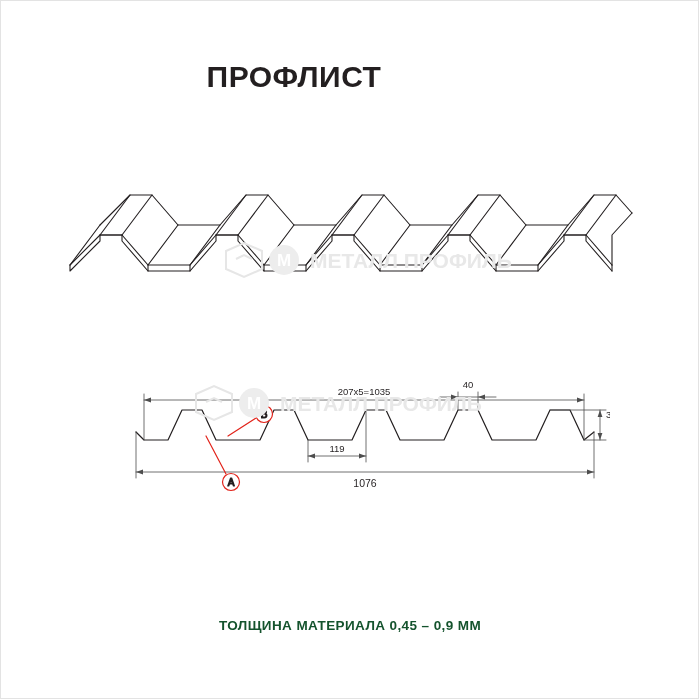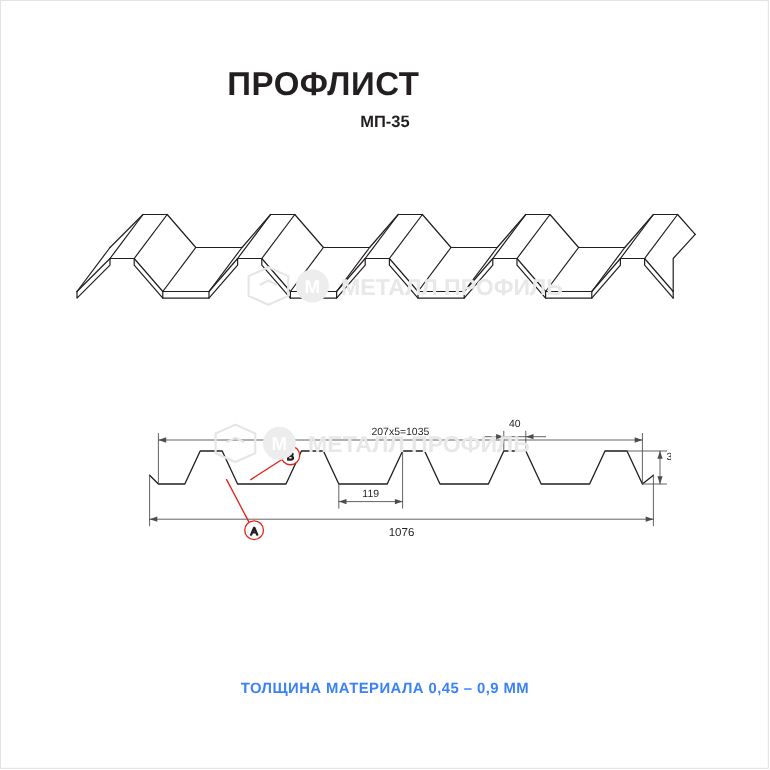--- a/index.html
+++ b/index.html
@@ -53,21 +53,21 @@
   }
   .footer {
     position: absolute;
     top: 618px;
     left: 0;
     width: 700px;
     text-align: center;
     font-size: 13.5px;
     font-weight: bold;
     letter-spacing: 0.4px;
-    color: #3b82f6;
+    color: #14532d;
   }
   .iso-wrap {
     position: absolute;
     left: 60px;
     top: 165px;
     width: 580px;
     height: 140px;
   }
   .sec-wrap {
     position: absolute;
@@ -95,21 +95,20 @@
   }
 </style>
 </head>
 <body>
 
 <div class="page">
 
   <div class="border"></div>
 
   <div class="title">ПРОФЛИСТ</div>
-  <div class="subtitle">МП-35</div>
 
   <div class="iso-wrap">
     <svg width="580" height="140" viewBox="0 0 580 140" fill="none" stroke="#231f20" stroke-width="1.1" stroke-linejoin="round" stroke-linecap="round">
       <g>
 
         <path d="M40 60 L70 30 L92 30 L118 60 L160 60 L186 30 L208 30 L234 60 L276 60 L302 30 L324 30 L350 60 L392 60 L418 30 L440 30 L466 60 L508 60 L534 30 L556 30 L572 48"></path>
 
         <path d="M10 100 L40 70 L62 70 L88 100 L130 100 L156 70 L178 70 L204 100 L246 100 L272 70 L294 70 L320 100 L362 100 L388 70 L410 70 L436 100 L478 100 L504 70 L526 70 L552 100"></path>
 
         <path d="M40 60 L10 100"></path>

